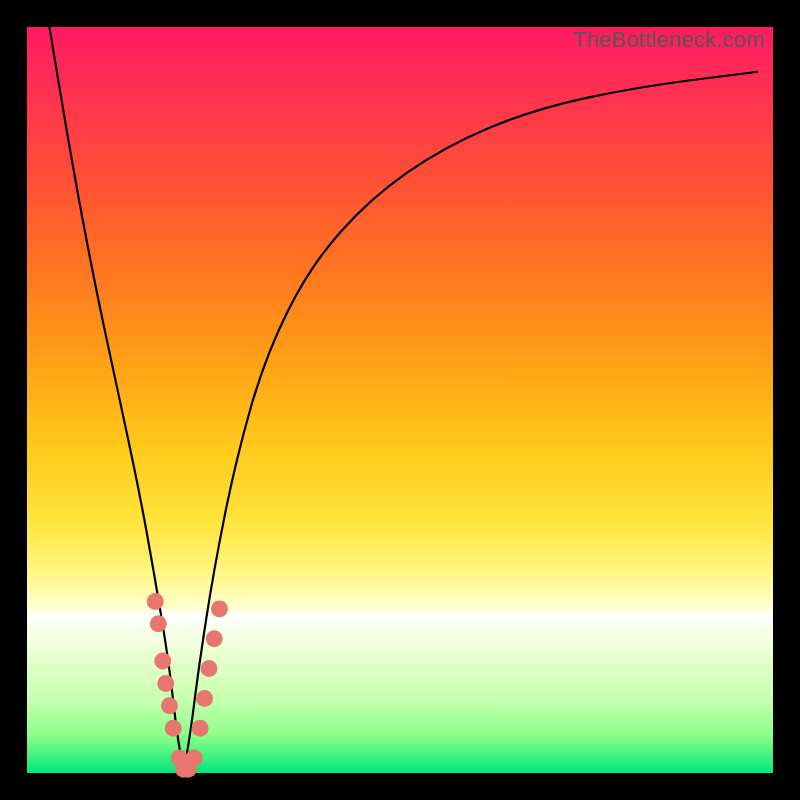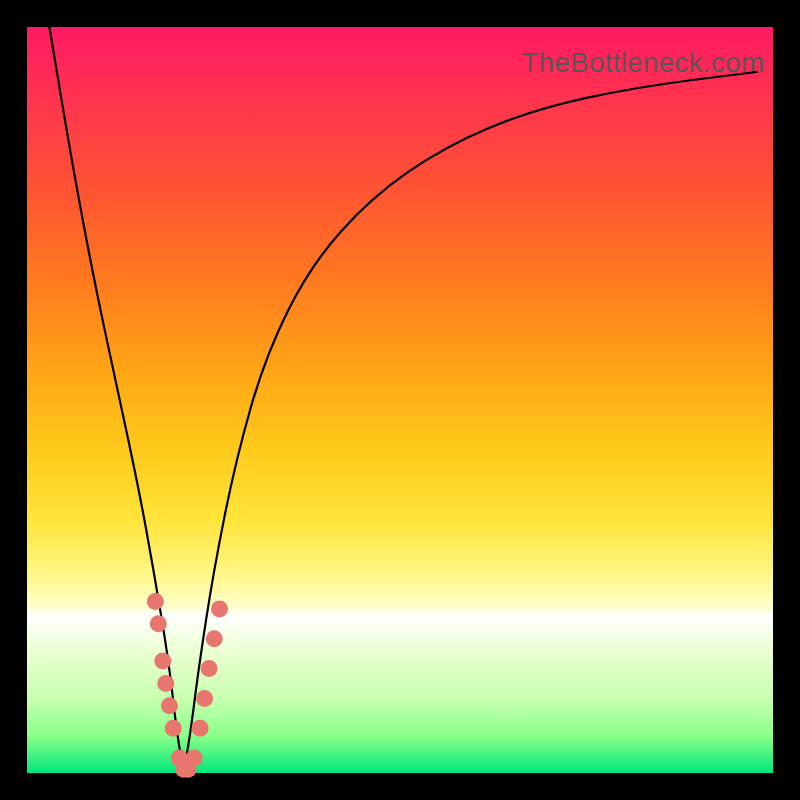--- a/index.html
+++ b/index.html
@@ -37,24 +37,24 @@
       #ffffff 79%,
       #fbfff3 80%,
       #e9ffd0 84%,
       #c8ffb0 90%,
       #8bff8a 95%,
       #00e77a 100%
     );
   }
   .watermark {
     position: absolute;
-    top: 20px;
+    top: 0;
     right: 8px;
     color: #565656;
-    font-size: 28px;
+    font-size: 22px;
     font-weight: 400;
     letter-spacing: 0.2px;
     user-select: none;
   }
   svg.curve {
     position: absolute;
     left: 0;
     top: 0;
     width: 746px;
     height: 746px;

